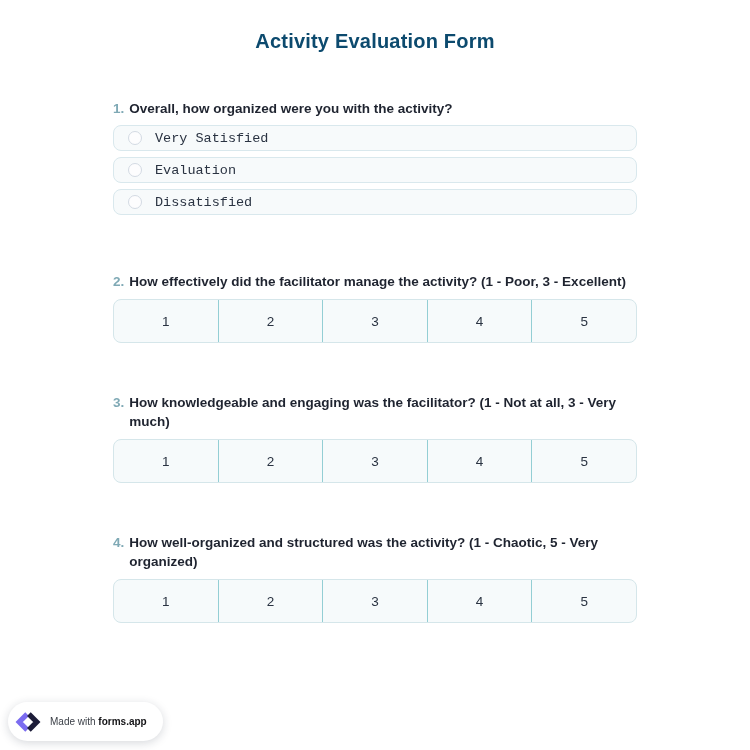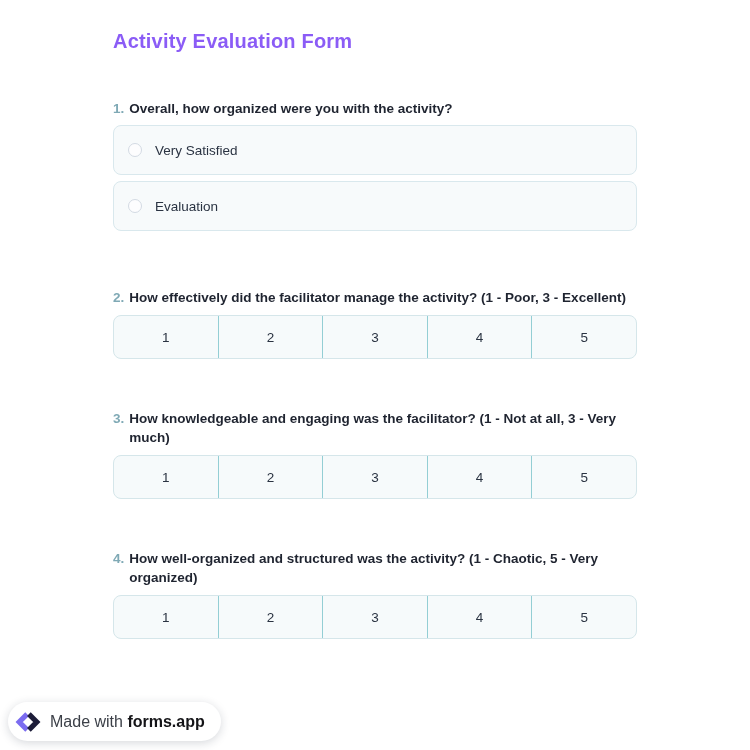--- a/index.html
+++ b/index.html
@@ -5,53 +5,54 @@
   * { margin: 0; padding: 0; box-sizing: border-box; }
   html, body {
     width: 750px; height: 750px;
     background: #ffffff;
     overflow: hidden;
     font-family: "Liberation Sans", sans-serif;
     color: #222733;
   }
   .form-wrap { padding: 30px 113px 0 113px; }
   .form-title {
-    text-align: left;
+    text-align: center;
     font-size: 20px;
     font-weight: 700;
-    color: #8b5cf6;
+    color: #0c4a6e;
     letter-spacing: 0.2px;
     margin-bottom: 46px;
   }
   .question { margin-top: 0; }
   .q-label {
     display: flex;
     align-items: flex-start;
     font-size: 13.5px;
     font-weight: 600;
     line-height: 19px;
     color: #1f2430;
   }
   .q-num {
     color: #7fa9b5;
     font-weight: 600;
     flex: 0 0 auto;
     margin-right: 5px;
   }
   .options { margin-top: 7px; }
   .option-row {
-    height: 50px;
+    height: 26px;
     background: #f7fafb;
     border: 1px solid #d9e8ed;
     border-radius: 8px;
     display: flex;
     align-items: center;
     padding-left: 14px;
     margin-bottom: 6px;
     cursor: pointer;
+    font-family: Liberation Mono, monospace;
   }
   .radio {
     width: 14px; height: 14px;
     border: 1.5px solid #d3dae3;
     border-radius: 50%;
     background: #fdfdfe;
     flex: 0 0 auto;
     margin-right: 13px;
   }
   .option-label {
@@ -93,21 +94,21 @@
     align-items: center;
     padding: 5px 16px 5px 6px;
     cursor: pointer;
   }
   .badge-logo {
     width: 28px; height: 28px;
     margin-right: 8px;
     flex: 0 0 auto;
   }
   .badge-text {
-    font-size: 16px;
+    font-size: 10px;
     color: #3c4048;
     white-space: nowrap;
     text-align: center;
   }
   .badge-brand { font-weight: 700; color: #141417; }
 </style>
 </head>
 <body>
 
 <div class="form-wrap">
@@ -120,20 +121,24 @@
       <span>Overall, how organized were you with the activity?</span>
     </div>
     <div class="options">
       <div class="option-row">
         <span class="radio"></span>
         <span class="option-label">Very Satisfied</span>
       </div>
       <div class="option-row">
         <span class="radio"></span>
         <span class="option-label">Evaluation</span>
+      </div>
+      <div class="option-row">
+        <span class="radio"></span>
+        <span class="option-label">Dissatisfied</span>
       </div>
     </div>
   </section>
 
   <section class="question gap-q2">
     <div class="q-label">
       <span class="q-num">2.</span>
       <span>How effectively did the facilitator manage the activity? (1 - Poor, 3 - Excellent)</span>
     </div>
     <div class="scale">

